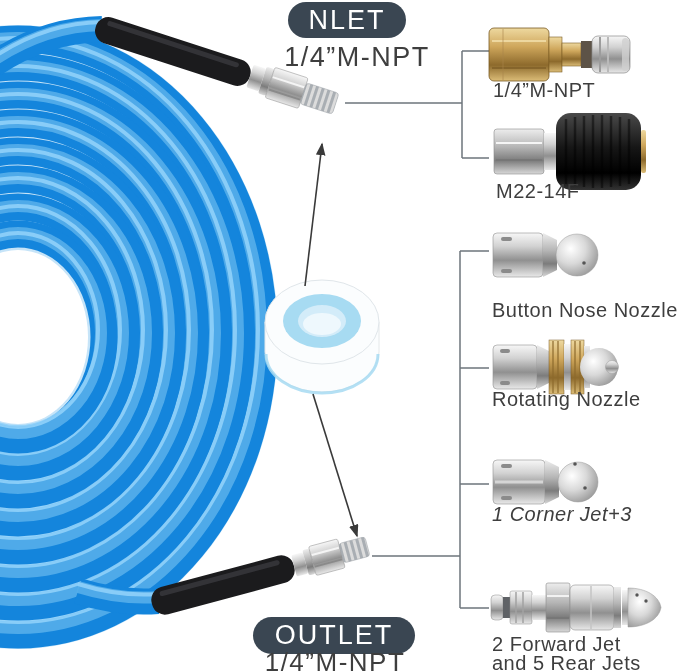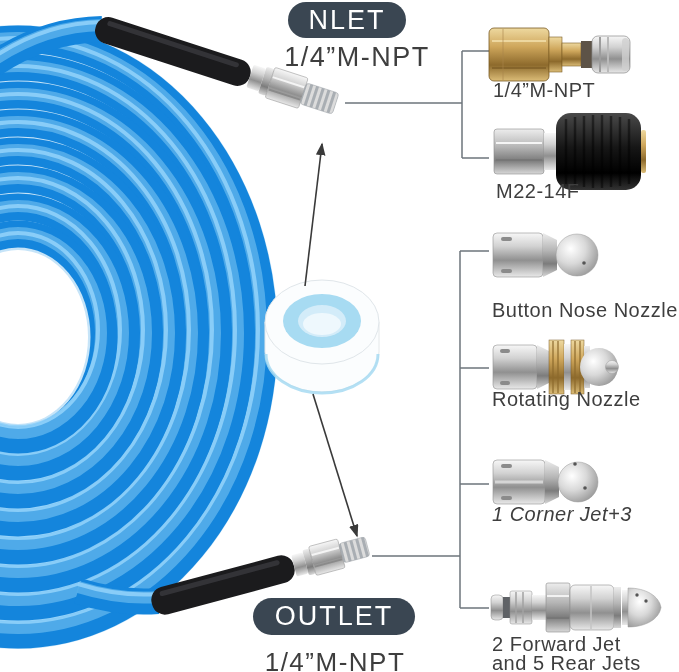--- a/index.html
+++ b/index.html
@@ -241,21 +241,21 @@
       <circle cx="146" cy="21" r="1.7" fill="#555"></circle>
       <circle cx="155" cy="27" r="1.7" fill="#555"></circle>
     </g>
   </svg>
 
   <div class="badge" style="left:288px;top:2px;width:118px;height:36px;">
     <span>NLET</span>
   </div>
   <div class="spec" style="left:272px;top:42px;width:170px;">1/4”M-NPT</div>
 
-  <div class="badge" style="left:253px;top:598px;width:162px;height:37px;">
+  <div class="badge" style="left:253px;top:617px;width:162px;height:37px;">
     <span>OUTLET</span>
   </div>
   <div class="spec" style="left:260px;top:647px;width:150px;font-size:26px;">1/4”M-NPT</div>
 
   <div class="acc-label" style="left:493px;top:81px;">1/4”M-NPT</div>
   <div class="acc-label" style="left:496px;top:182px;">M22-14F</div>
   <div class="acc-label" style="left:492px;top:278px;margin-top:23px;">Button Nose Nozzle</div>
   <div class="acc-label" style="left:492px;top:390px;text-align:center;">Rotating Nozzle</div>
   <div class="acc-label" style="left:492px;top:505px;font-style:italic;">
     <div>1 Corner Jet+3</div>

